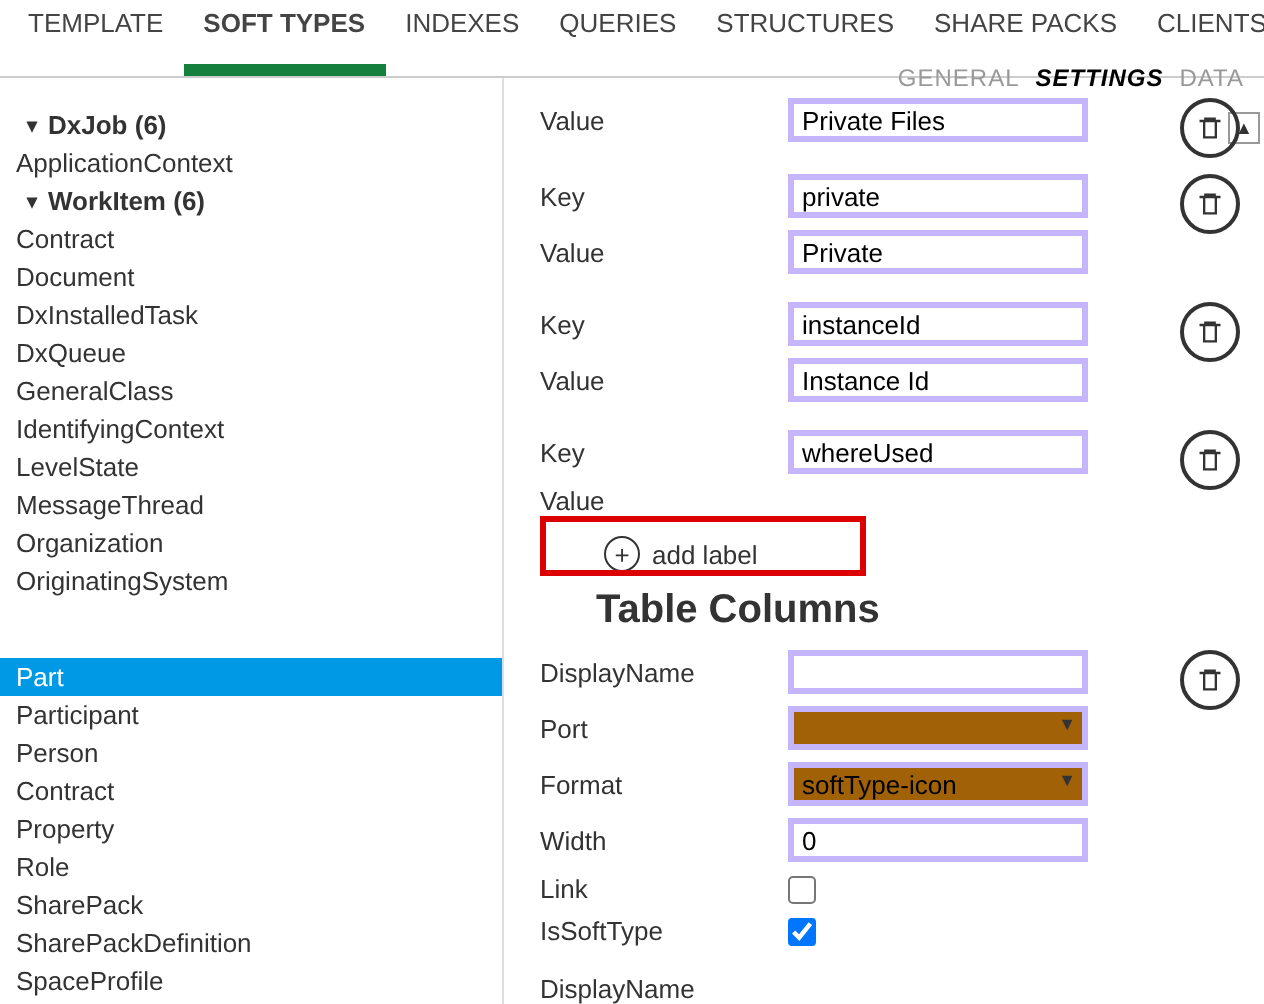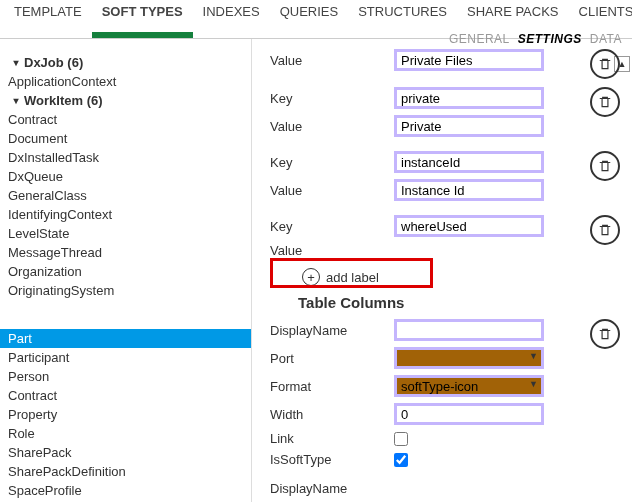--- a/index.html
+++ b/index.html
@@ -24,21 +24,21 @@
 select { appearance: none; background: #a16207; }
 .select-wrap { position: relative; width: 150px; }
 .select-caret { position: absolute; right: 6px; top: 4px; pointer-events: none; font-size: 9px; color: #333; }
 .del { width: 30px; height: 30px; border: 2px solid #333; border-radius: 50%; display: flex; align-items: center; justify-content: center; cursor: pointer; margin-left: 18px; }
 .del svg { width: 14px; height: 14px; }
 .group { display: flex; align-items: flex-start; }
 .pairs { flex: 1; }
 .addrow { display: flex; align-items: center; padding: 4px 0 4px 38px; cursor: pointer; }
 .addrow .plus { width: 18px; height: 18px; border: 1.5px solid #333; border-radius: 50%; display: flex; align-items: center; justify-content: center; font-size: 13px; margin-right: 6px; }
 .hl { border: 3px solid #d00; position: absolute; pointer-events: none; }
-.section-h { font-weight: 700; font-size: 15px; margin: 4px 0 8px 34px; }
+.section-h { font-weight: 700; font-size: 20px; margin: 4px 0 8px 34px; }
 .scrollup { position: absolute; right: 2px; top: 56px; width: 16px; height: 16px; border: 1px solid #999; display: flex; align-items: center; justify-content: center; font-size: 9px; cursor: pointer; }
 </style>
 </head>
 <body>
 
 <div class="tabs">
   <div class="tab">TEMPLATE</div>
   <div class="tab" data-active="true">SOFT TYPES</div>
   <div class="tab">INDEXES</div>
   <div class="tab">QUERIES</div>

